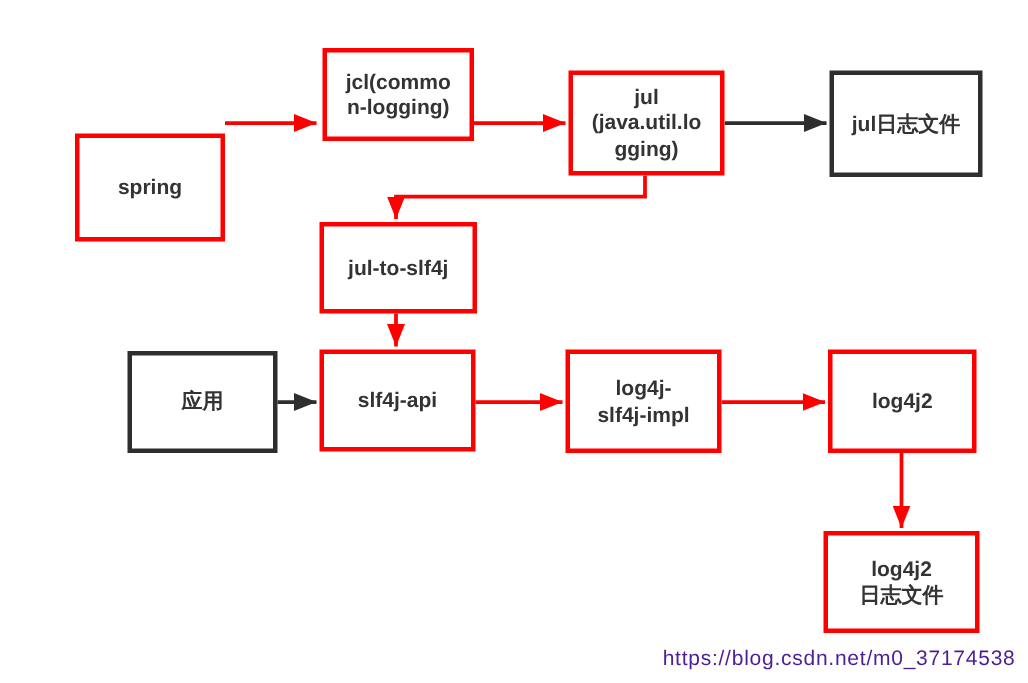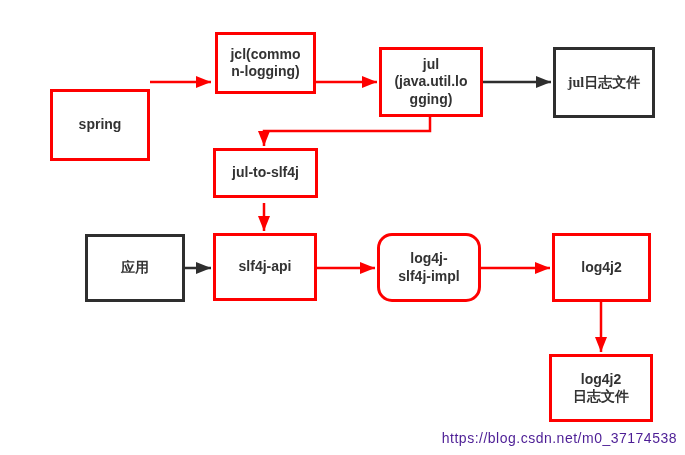--- a/index.html
+++ b/index.html
@@ -33,31 +33,30 @@
     text-align: center;
     font-weight: bold;
     font-size: 14px;
     line-height: 1.25;
     color: #333333;
     white-space: pre-line;
     z-index: 2;
   }
   .node.dark {
     border-color: #2e2e2e;
-    font-family: Liberation Serif, serif;
   }
   
   #node-spring          { left: 50px;  top: 46px;  width: 100px; height: 72px; margin-top: 43px; }
   #node-jcl             { left: 215px; top: 32px;  width: 101px; height: 62px; }
   #node-jul             { left: 379px; top: 47px;  width: 104px; height: 70px; text-align: center; }
   #node-jul-log-file    { left: 553px; top: 47px;  width: 102px; height: 71px; }
-  #node-jul-to-slf4j    { left: 213px; top: 148px; width: 105px; height: 50px; }
+  #node-jul-to-slf4j    { left: 213px; top: 148px; width: 105px; height: 61px; }
   #node-app             { left: 48px;  top: 234px; width: 100px; height: 68px; margin-left: 37px; }
   #node-slf4j-api       { left: 213px; top: 233px; width: 104px; height: 68px; }
-  #node-log4j-slf4j-impl{ left: 377px; top: 233px; width: 104px; height: 69px; border-radius: 15px; }
+  #node-log4j-slf4j-impl{ left: 377px; top: 233px; width: 104px; height: 69px; }
   #node-log4j2          { left: 552px; top: 233px; width: 99px;  height: 69px; }
   #node-log4j2-log-file { left: 549px; top: 354px; width: 104px; height: 68px; }
   .watermark {
     position: absolute;
     right: 8px;
     top: 430px;
     font-size: 14px;
     font-weight: normal;
     color: #4c1d95;
     letter-spacing: 0.5px;

